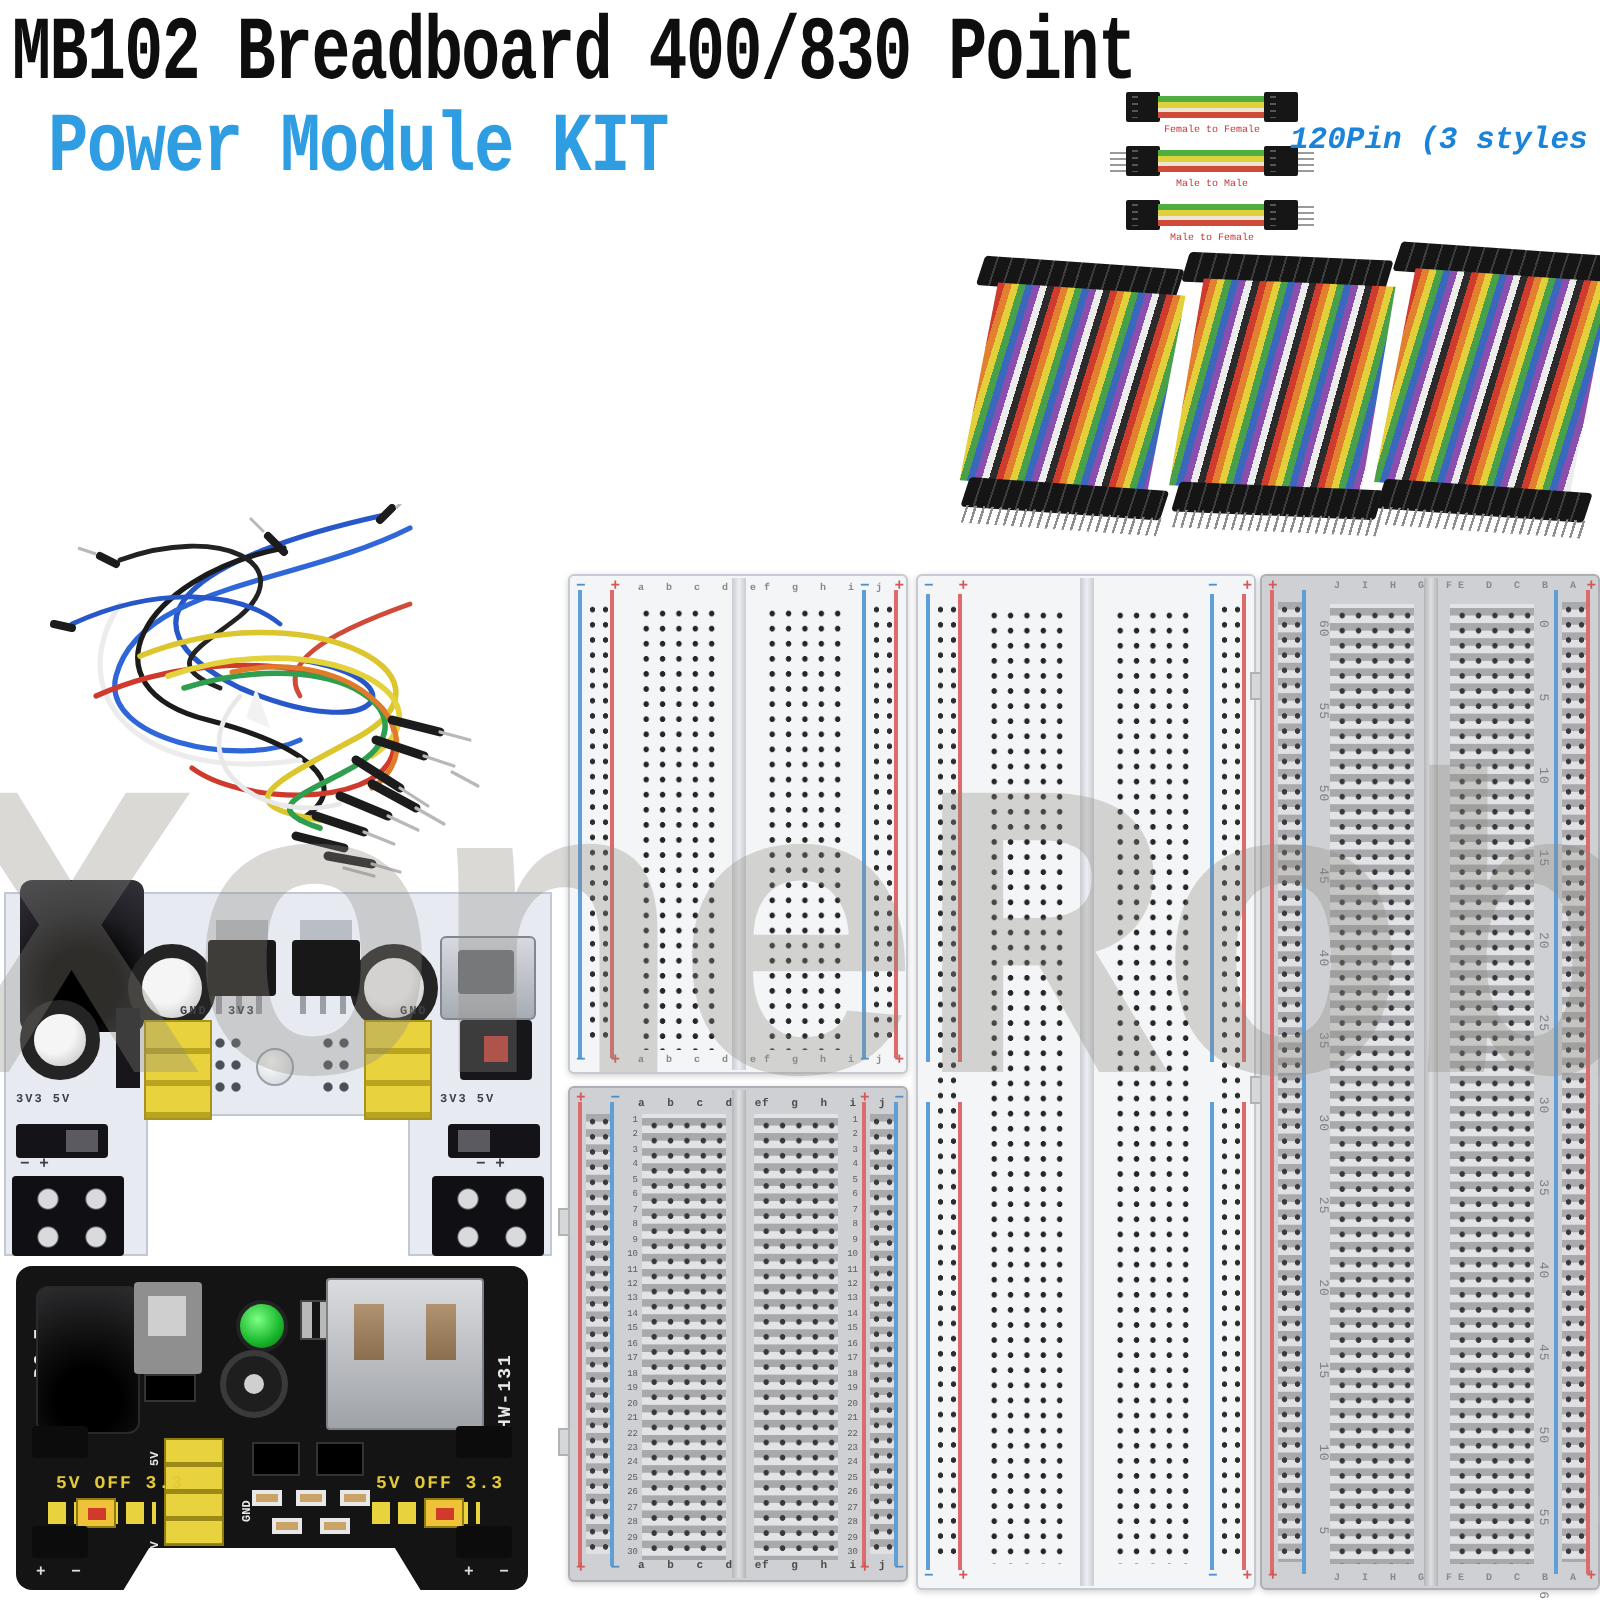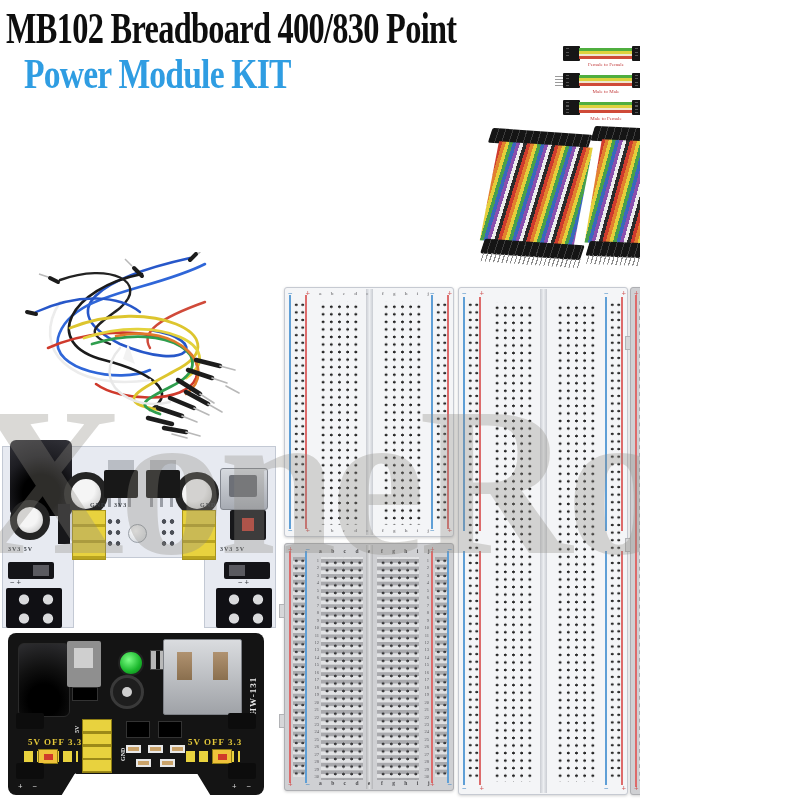--- a/index.html
+++ b/index.html
@@ -1,17 +1,17 @@
 <!DOCTYPE html>
 <html><head>
 <meta charset="utf-8">
 <style>
   html,body{margin:0;padding:0;background:#fff;}
-  .stage{position:relative;width:640px;height:800px;background:#fff;overflow:hidden;
-         font-family:Liberation Serif, serif;}
+  .stage{position:relative;width:800px;height:800px;background:#fff;overflow:hidden;
+         font-family:Liberation Mono, monospace;}
   .abs{position:absolute;}
 
   
   .title-main{left:6px;top:2px;font-size:45px;font-weight:bold;color:#0e0e0e;
     white-space:nowrap;transform:scaleX(.72);transform-origin:left top;letter-spacing:-1px;}
   .title-sub{left:24px;top:50px;font-size:42px;font-weight:bold;color:#2f9de2;
     white-space:nowrap;transform:scaleX(.8);transform-origin:left top;letter-spacing:-1px;}
 
   
   .cable-samples{left:556px;top:46px;width:100px;}

